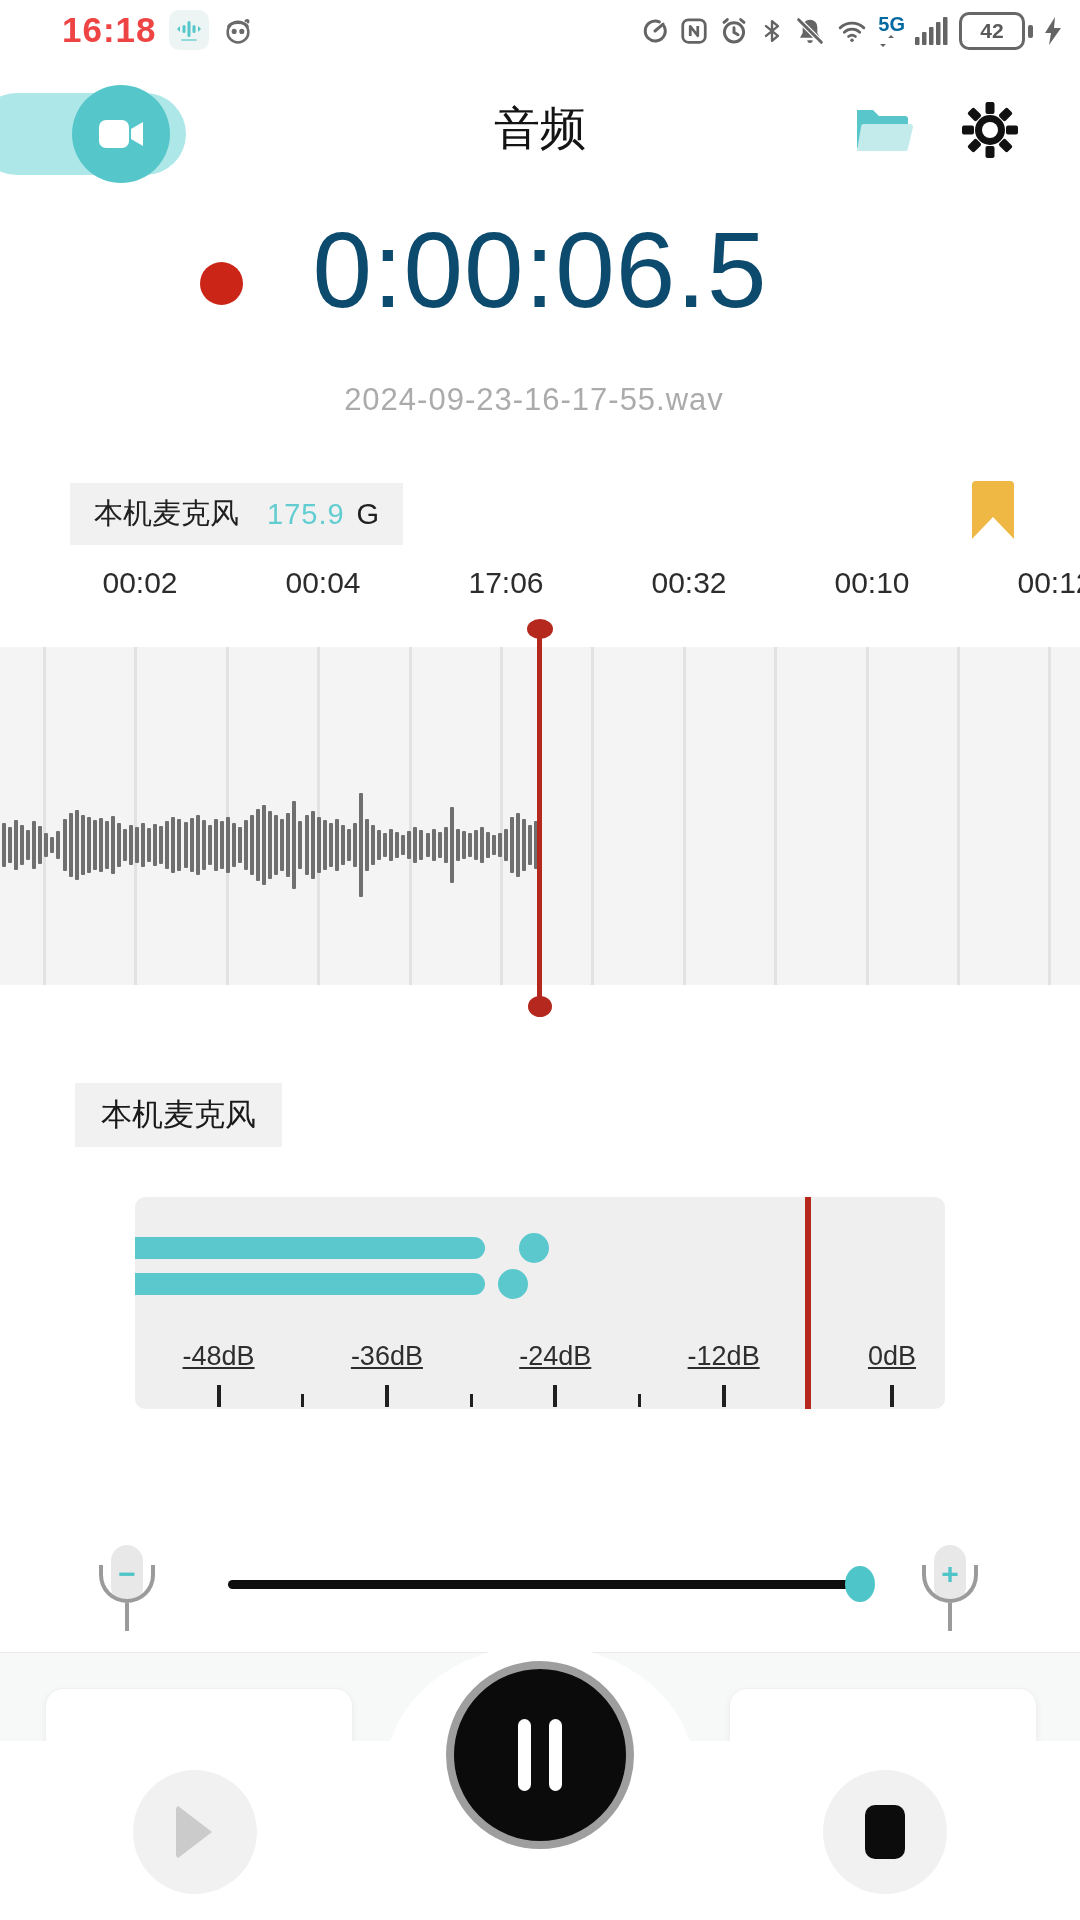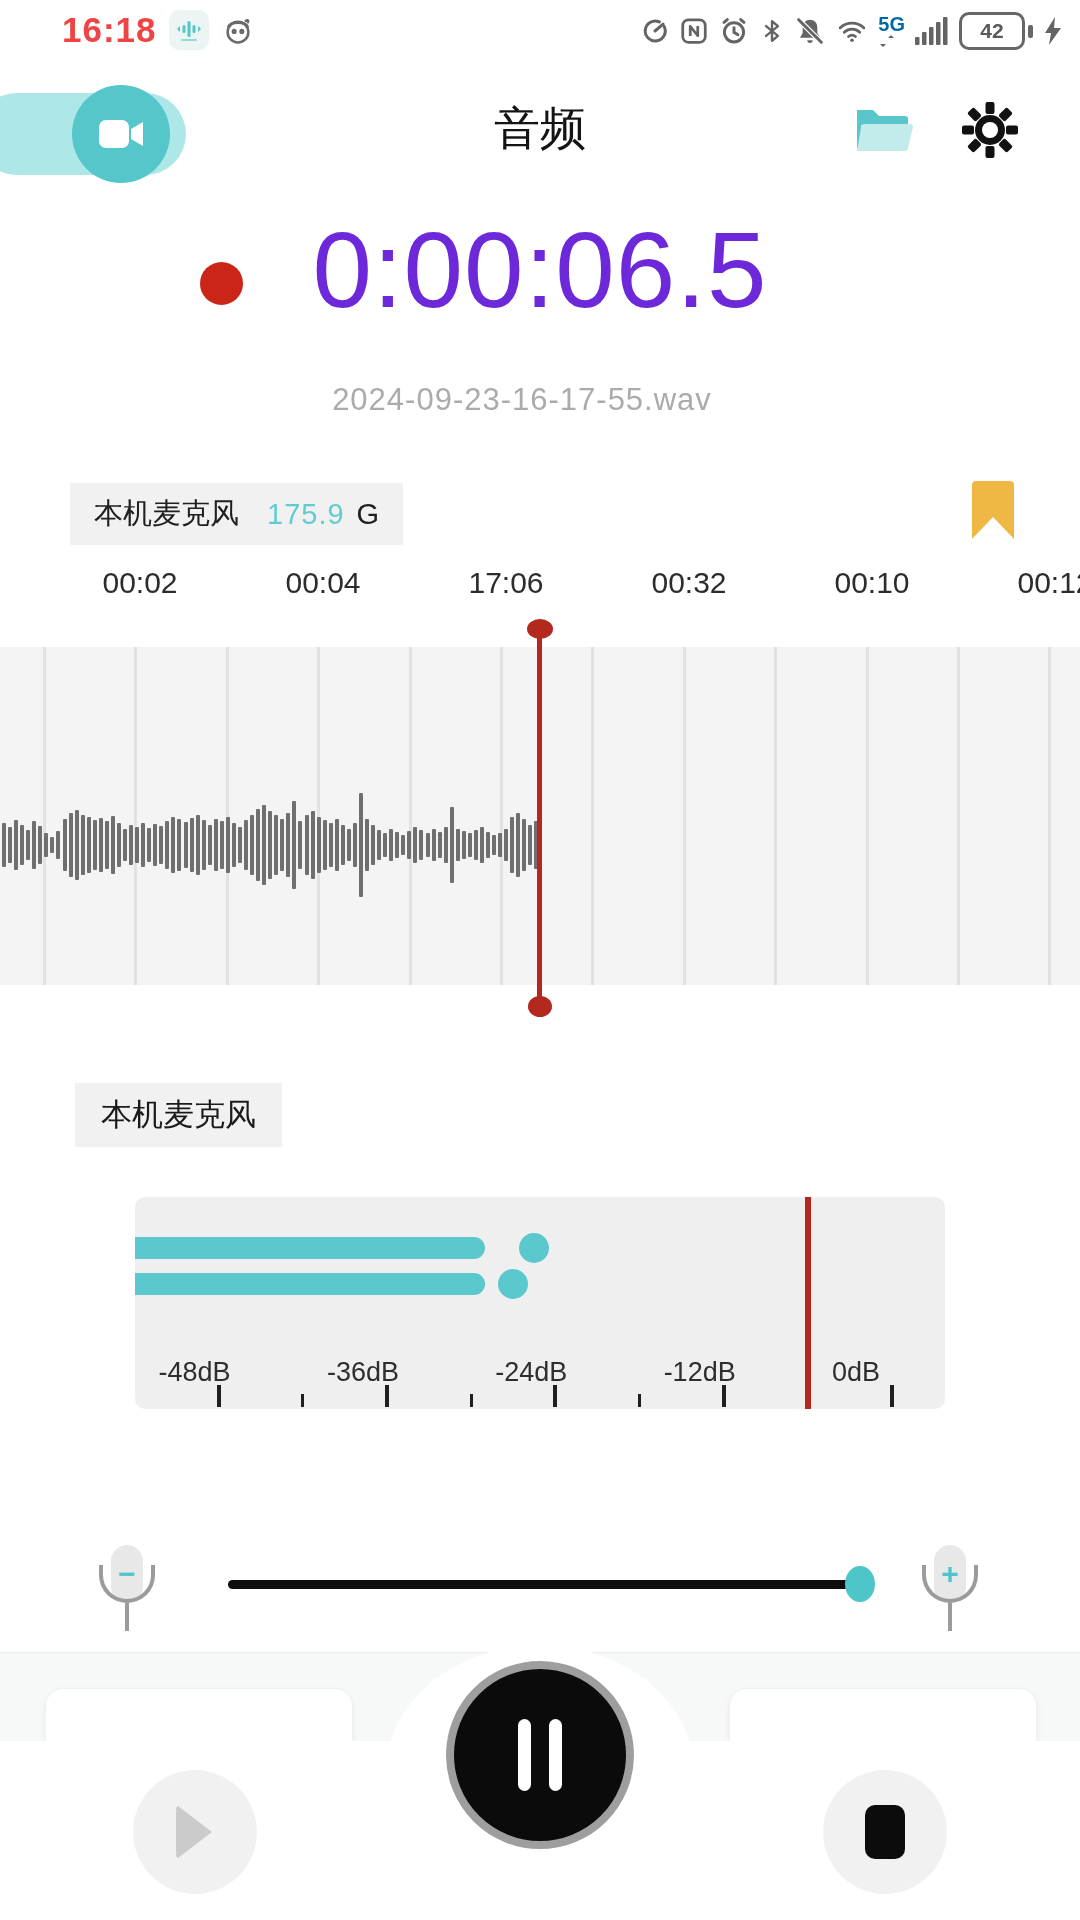--- a/index.html
+++ b/index.html
@@ -24,22 +24,22 @@
   .mode-toggle{position:absolute;left:-24px;top:93px;width:210px;height:82px;background:#aee7e8;border-radius:42px;}
   .mode-knob{position:absolute;left:96px;top:-8px;width:98px;height:98px;background:#55c6ca;border-radius:50%;display:flex;align-items:center;justify-content:center;}
   .page-title{position:absolute;left:0;top:98px;width:1080px;text-align:center;font-size:46px;font-weight:500;color:#141414;}
   .hdr-btn{position:absolute;top:100px;width:64px;height:64px;display:flex;align-items:center;justify-content:center;}
   .hdr-folder{left:850px;}
   .hdr-gear{left:958px;}
 
   
   .rec-dot{position:absolute;left:200px;top:262px;width:43px;height:43px;border-radius:50%;background:#cb2517;}
   .timer{position:absolute;left:150px;top:208px;width:780px;text-align:center;
-         font-size:107px;font-weight:300;color:#6d28d9;letter-spacing:1px;}
-  .filename{position:absolute;left:4px;top:382px;width:1036px;text-align:center;font-size:31px;color:#ababab;letter-spacing:1px;}
+         font-size:107px;font-weight:300;color:#0c4a6e;letter-spacing:1px;}
+  .filename{position:absolute;left:16px;top:382px;width:1036px;text-align:center;font-size:31px;color:#ababab;letter-spacing:1px;}
 
   
   .storage-box{position:absolute;left:70px;top:483px;height:62px;background:#f1f1f1;display:flex;align-items:center;padding:0 24px;}
   .storage-label{font-size:29px;color:#202020;}
   .storage-value{font-size:29px;color:#62cdd1;margin-left:28px;letter-spacing:1px;}
   .storage-unit{font-size:29px;color:#202020;margin-left:12px;}
   .bookmark{position:absolute;left:972px;top:481px;}
 
   
   .timeline{position:absolute;left:0;top:566px;width:1080px;height:44px;}
@@ -52,21 +52,21 @@
   .playhead-dot-bottom{position:absolute;left:528px;top:996px;width:24px;height:21px;border-radius:50%;background:#b4281e;}
 
   
   .mic-chip{position:absolute;left:75px;top:1083px;height:64px;background:#f1f1f1;display:flex;align-items:center;padding:0 26px;font-size:31px;color:#1a1a1a;}
 
   
   .meter{position:absolute;left:135px;top:1197px;width:810px;height:212px;background:#efefef;border-radius:10px;overflow:hidden;}
   .level-bar{position:absolute;left:0;height:22px;background:#5ac8cc;border-radius:0 11px 11px 0;}
   .level-dot{position:absolute;width:30px;height:30px;border-radius:50%;background:#5ac8cc;}
   .meter-redline{position:absolute;top:0;width:6px;height:212px;background:#b5271c;}
-  .db-label{position:absolute;top:160px;width:120px;text-align:left;font-size:27px;color:#2e2e2e;}
+  .db-label{position:absolute;top:144px;width:120px;text-align:center;font-size:27px;color:#2e2e2e;text-decoration:underline;}
   .tick-major{position:absolute;top:188px;width:4px;height:22px;background:#1f1f1f;}
   .tick-minor{position:absolute;top:197px;width:3px;height:13px;background:#1f1f1f;}
 
   
   .mic-btn{position:absolute;top:1545px;width:70px;height:102px;}
   .mic-capsule{position:absolute;left:19px;top:0;width:32px;height:58px;border-radius:16px;background:#e8e8e8;}
   .mic-sign{position:absolute;left:0;top:12px;width:70px;text-align:center;font-size:30px;font-weight:700;color:#4fc4c9;}
   .mic-arc{position:absolute;left:7px;top:20px;width:48px;height:34px;border:4px solid #9b9b9b;border-top:none;border-radius:0 0 28px 28px;}
   .mic-stem{position:absolute;left:33px;top:58px;width:4px;height:28px;background:#9b9b9b;}
   .slider-track{position:absolute;left:228px;top:1580px;width:627px;height:9px;background:#0e0e0e;border-radius:5px;}

